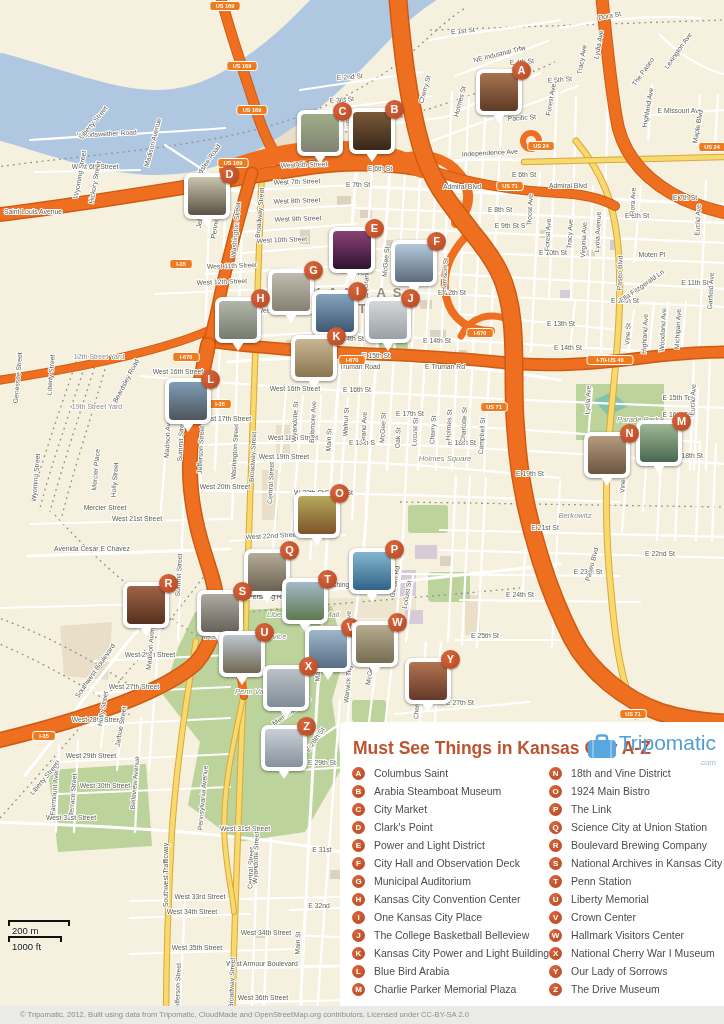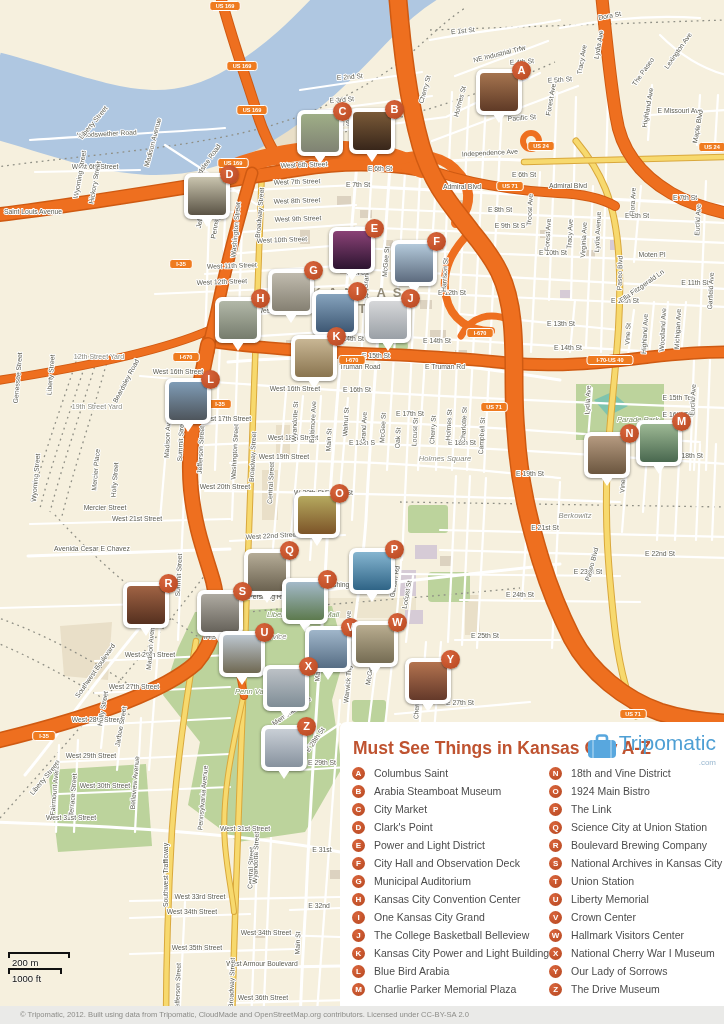--- a/index.html
+++ b/index.html
@@ -52,21 +52,21 @@
   .brand-tld{font-size:8px;color:#9ab8d0;text-align:right;margin-top:-2px;}
   .legend-cols{position:absolute;top:42px;left:12px;right:4px;display:flex;}
   .lcol{width:208px;} .lcol:last-child{width:auto;flex:1;}
   .lrow{display:flex;align-items:center;height:18px;}
   .lbadge{flex:0 0 13px;width:13px;height:13px;border-radius:50%;
           background:radial-gradient(circle at 35% 30%,#d9653c,#b4461f);color:#fff;font-size:8px;
           font-weight:bold;line-height:13px;text-align:center;margin-right:9px;}
   .ltext{font-size:10.5px;color:#4c4c4c;white-space:nowrap;}
 
   
-  .scalebar{position:absolute;left:8px;top:952px;z-index:4;}
+  .scalebar{position:absolute;left:8px;top:920px;z-index:4;}
   .sline{height:4px;border:2px solid #111;border-bottom:none;margin-bottom:0px;}
   .stext{font-size:9.5px;color:#111;padding-left:4px;line-height:10px;
          text-shadow:0 0 2px #fff,0 0 2px #fff;}
   .copyright{position:absolute;left:0;right:0;bottom:0;height:18px;background:#eaeae8;z-index:5;
          font-size:7.6px;color:#8c8c88;line-height:18px;padding-left:20px;}
 </style>
 </head>
 <body>
 
 <div class="stage">
@@ -739,21 +739,21 @@
           <div class="lrow">
             <span class="lbadge">G</span>
             <span class="ltext">Municipal Auditorium</span>
           </div>
           <div class="lrow">
             <span class="lbadge">H</span>
             <span class="ltext">Kansas City Convention Center</span>
           </div>
           <div class="lrow">
             <span class="lbadge">I</span>
-            <span class="ltext">One Kansas City Grand</span>
+            <span class="ltext">One Kansas City Place</span>
           </div>
           <div class="lrow">
             <span class="lbadge">J</span>
             <span class="ltext">The College Basketball Belleview</span>
           </div>
           <div class="lrow">
             <span class="lbadge">K</span>
             <span class="ltext">Kansas City Power and Light Building</span>
           </div>
           <div class="lrow">
@@ -785,21 +785,21 @@
           <div class="lrow">
             <span class="lbadge">R</span>
             <span class="ltext">Boulevard Brewing Company</span>
           </div>
           <div class="lrow">
             <span class="lbadge">S</span>
             <span class="ltext">National Archives in Kansas City</span>
           </div>
           <div class="lrow">
             <span class="lbadge">T</span>
-            <span class="ltext">Union Station</span>
+            <span class="ltext">Penn Station</span>
           </div>
           <div class="lrow">
             <span class="lbadge">U</span>
             <span class="ltext">Liberty Memorial</span>
           </div>
           <div class="lrow">
             <span class="lbadge">V</span>
             <span class="ltext">Crown Center</span>
           </div>
           <div class="lrow">

